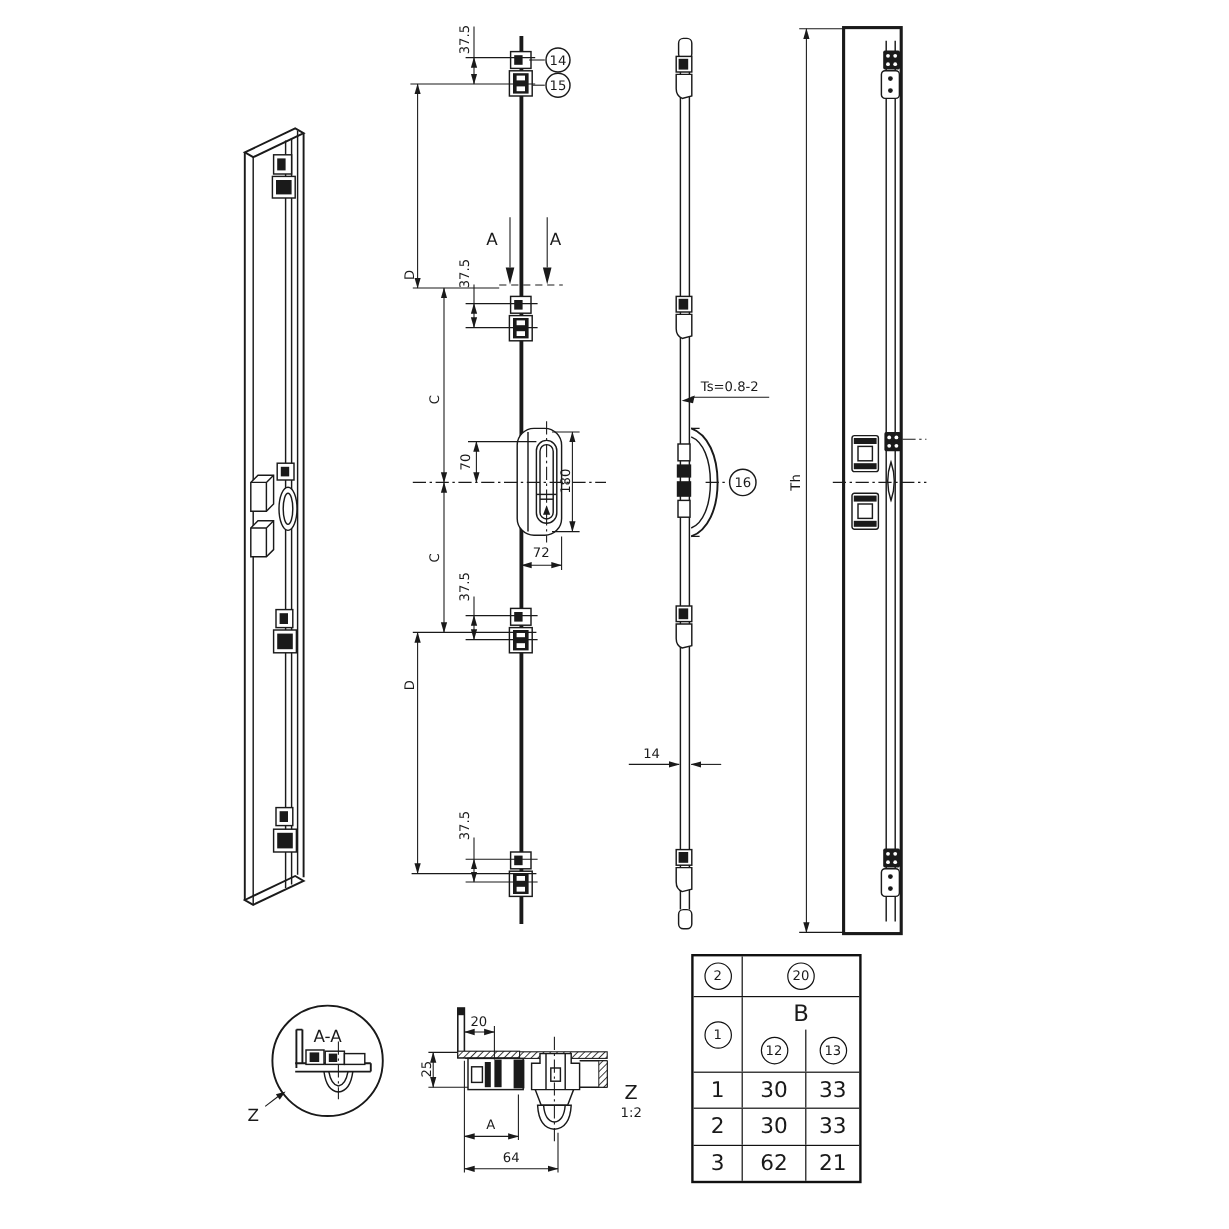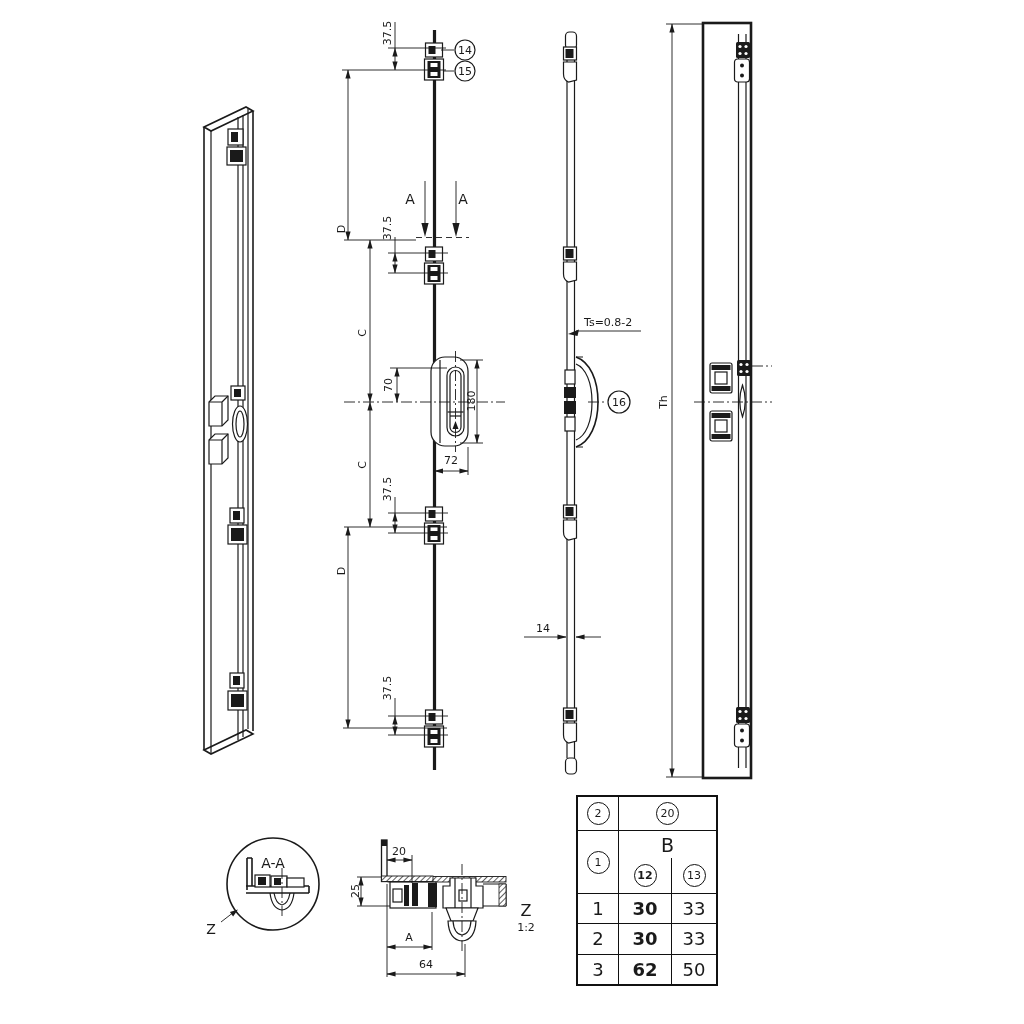--- a/index.html
+++ b/index.html
@@ -21,21 +21,21 @@
   .dtable { position:absolute; left:576px; top:795px; width:142px; height:191px;
             border:2.5px solid #111; box-sizing:border-box; background:#fff;
             display:flex; flex-direction:column; }
   .trow { display:flex; border-bottom:1.6px solid #111; min-height:0; }
   .trow:last-child { border-bottom:none; }
   .th1 { height:33px; flex:none; }
   .th2 { height:62px; flex:none; }
   .dr  { flex:1; }
   .tc  { display:flex; align-items:center; justify-content:center; box-sizing:border-box; }
   .c1  { width:41px; border-right:1.6px solid #111; flex:none; }
-  .c2  { width:53px; border-right:1.6px solid #111; flex:none;font-weight:bold; }
+  .c2  { width:53px; border-right:1.6px solid #111; flex:none; }
   .c3  { flex:1;text-align:center; }
   .c23 { flex:1; }
   .stack { flex-direction:column; align-items:stretch; padding:0; }
   .bcell { height:27px; display:flex; align-items:center; justify-content:center; font-size:19px; }
   .subrow { flex:1; display:flex; }
   .num { font-size:18px; }
   .circ { width:21px; height:21px; border:1.4px solid #111; border-radius:50%;
           display:flex; align-items:center; justify-content:center; font-size:11px; flex:none; }
 </style>
 </head>
@@ -360,16 +360,16 @@
     <div class="tc c3 num">33</div>
   </div>
   <div class="trow dr">
     <div class="tc c1 num">2</div>
     <div class="tc c2 num">30</div>
     <div class="tc c3 num">33</div>
   </div>
   <div class="trow dr">
     <div class="tc c1 num">3</div>
     <div class="tc c2 num">62</div>
-    <div class="tc c3 num">50</div>
+    <div class="tc c3 num">21</div>
   </div>
 </div>
 </div>
 
 </body></html>

